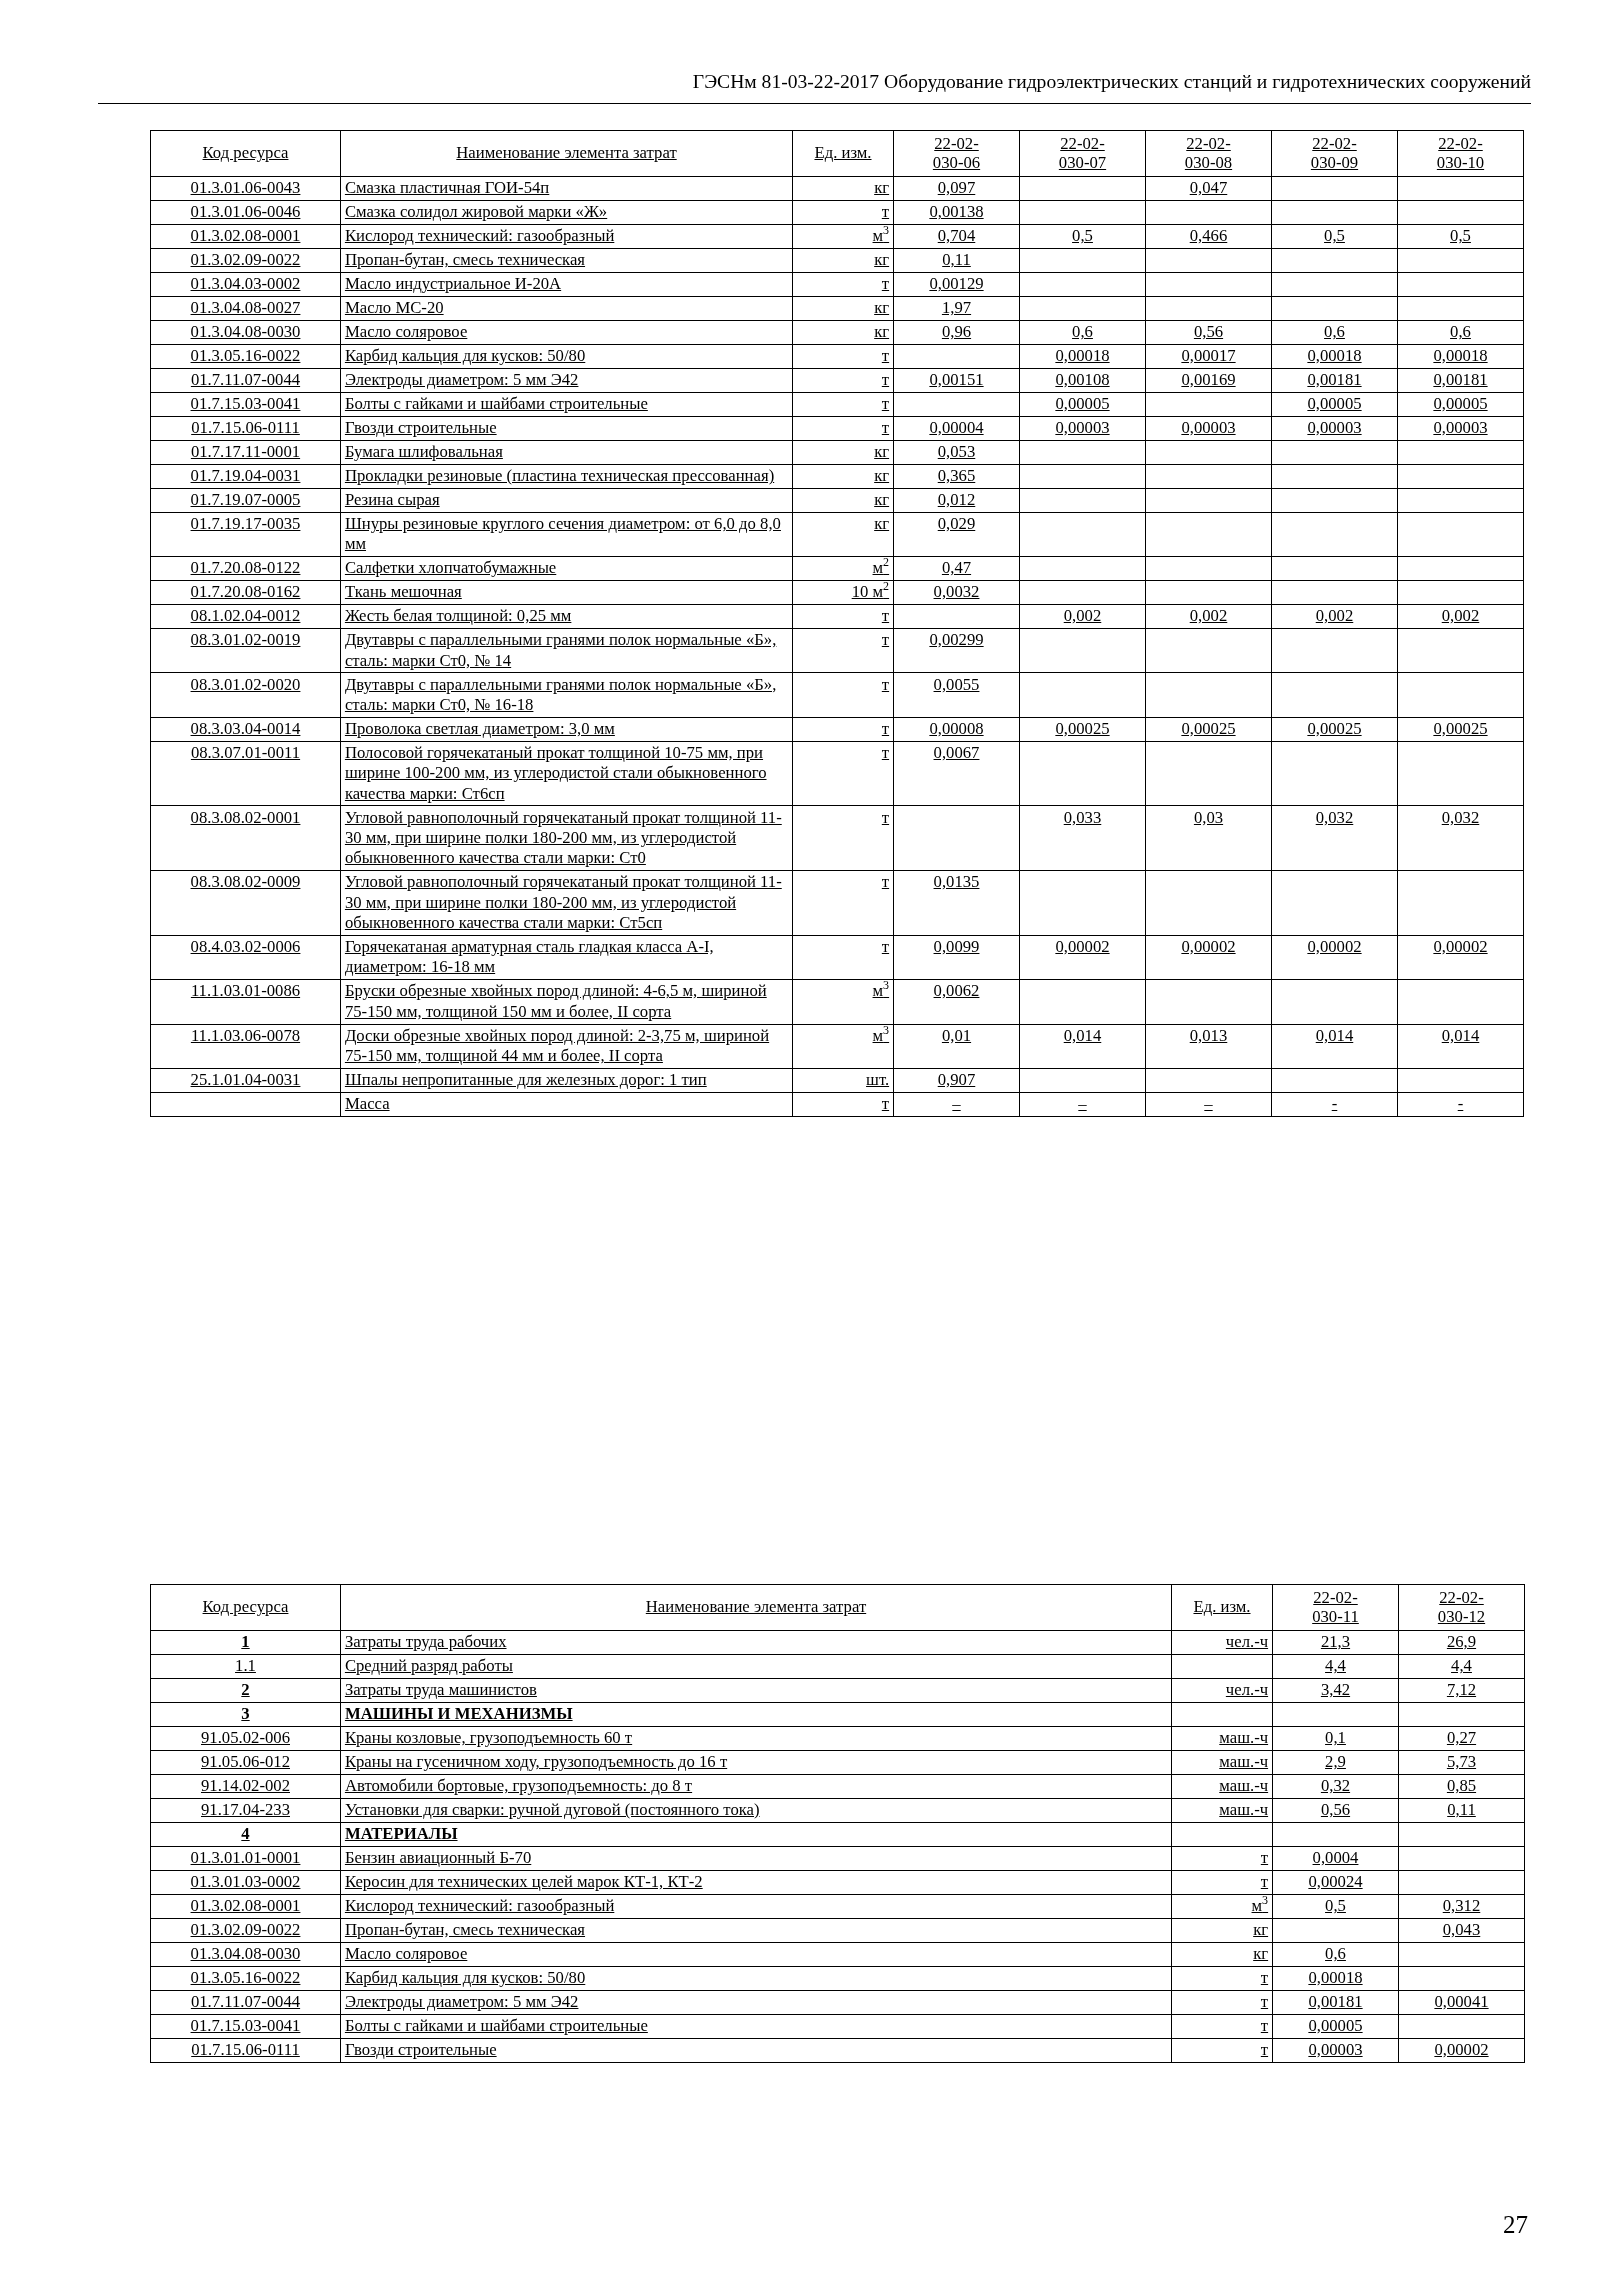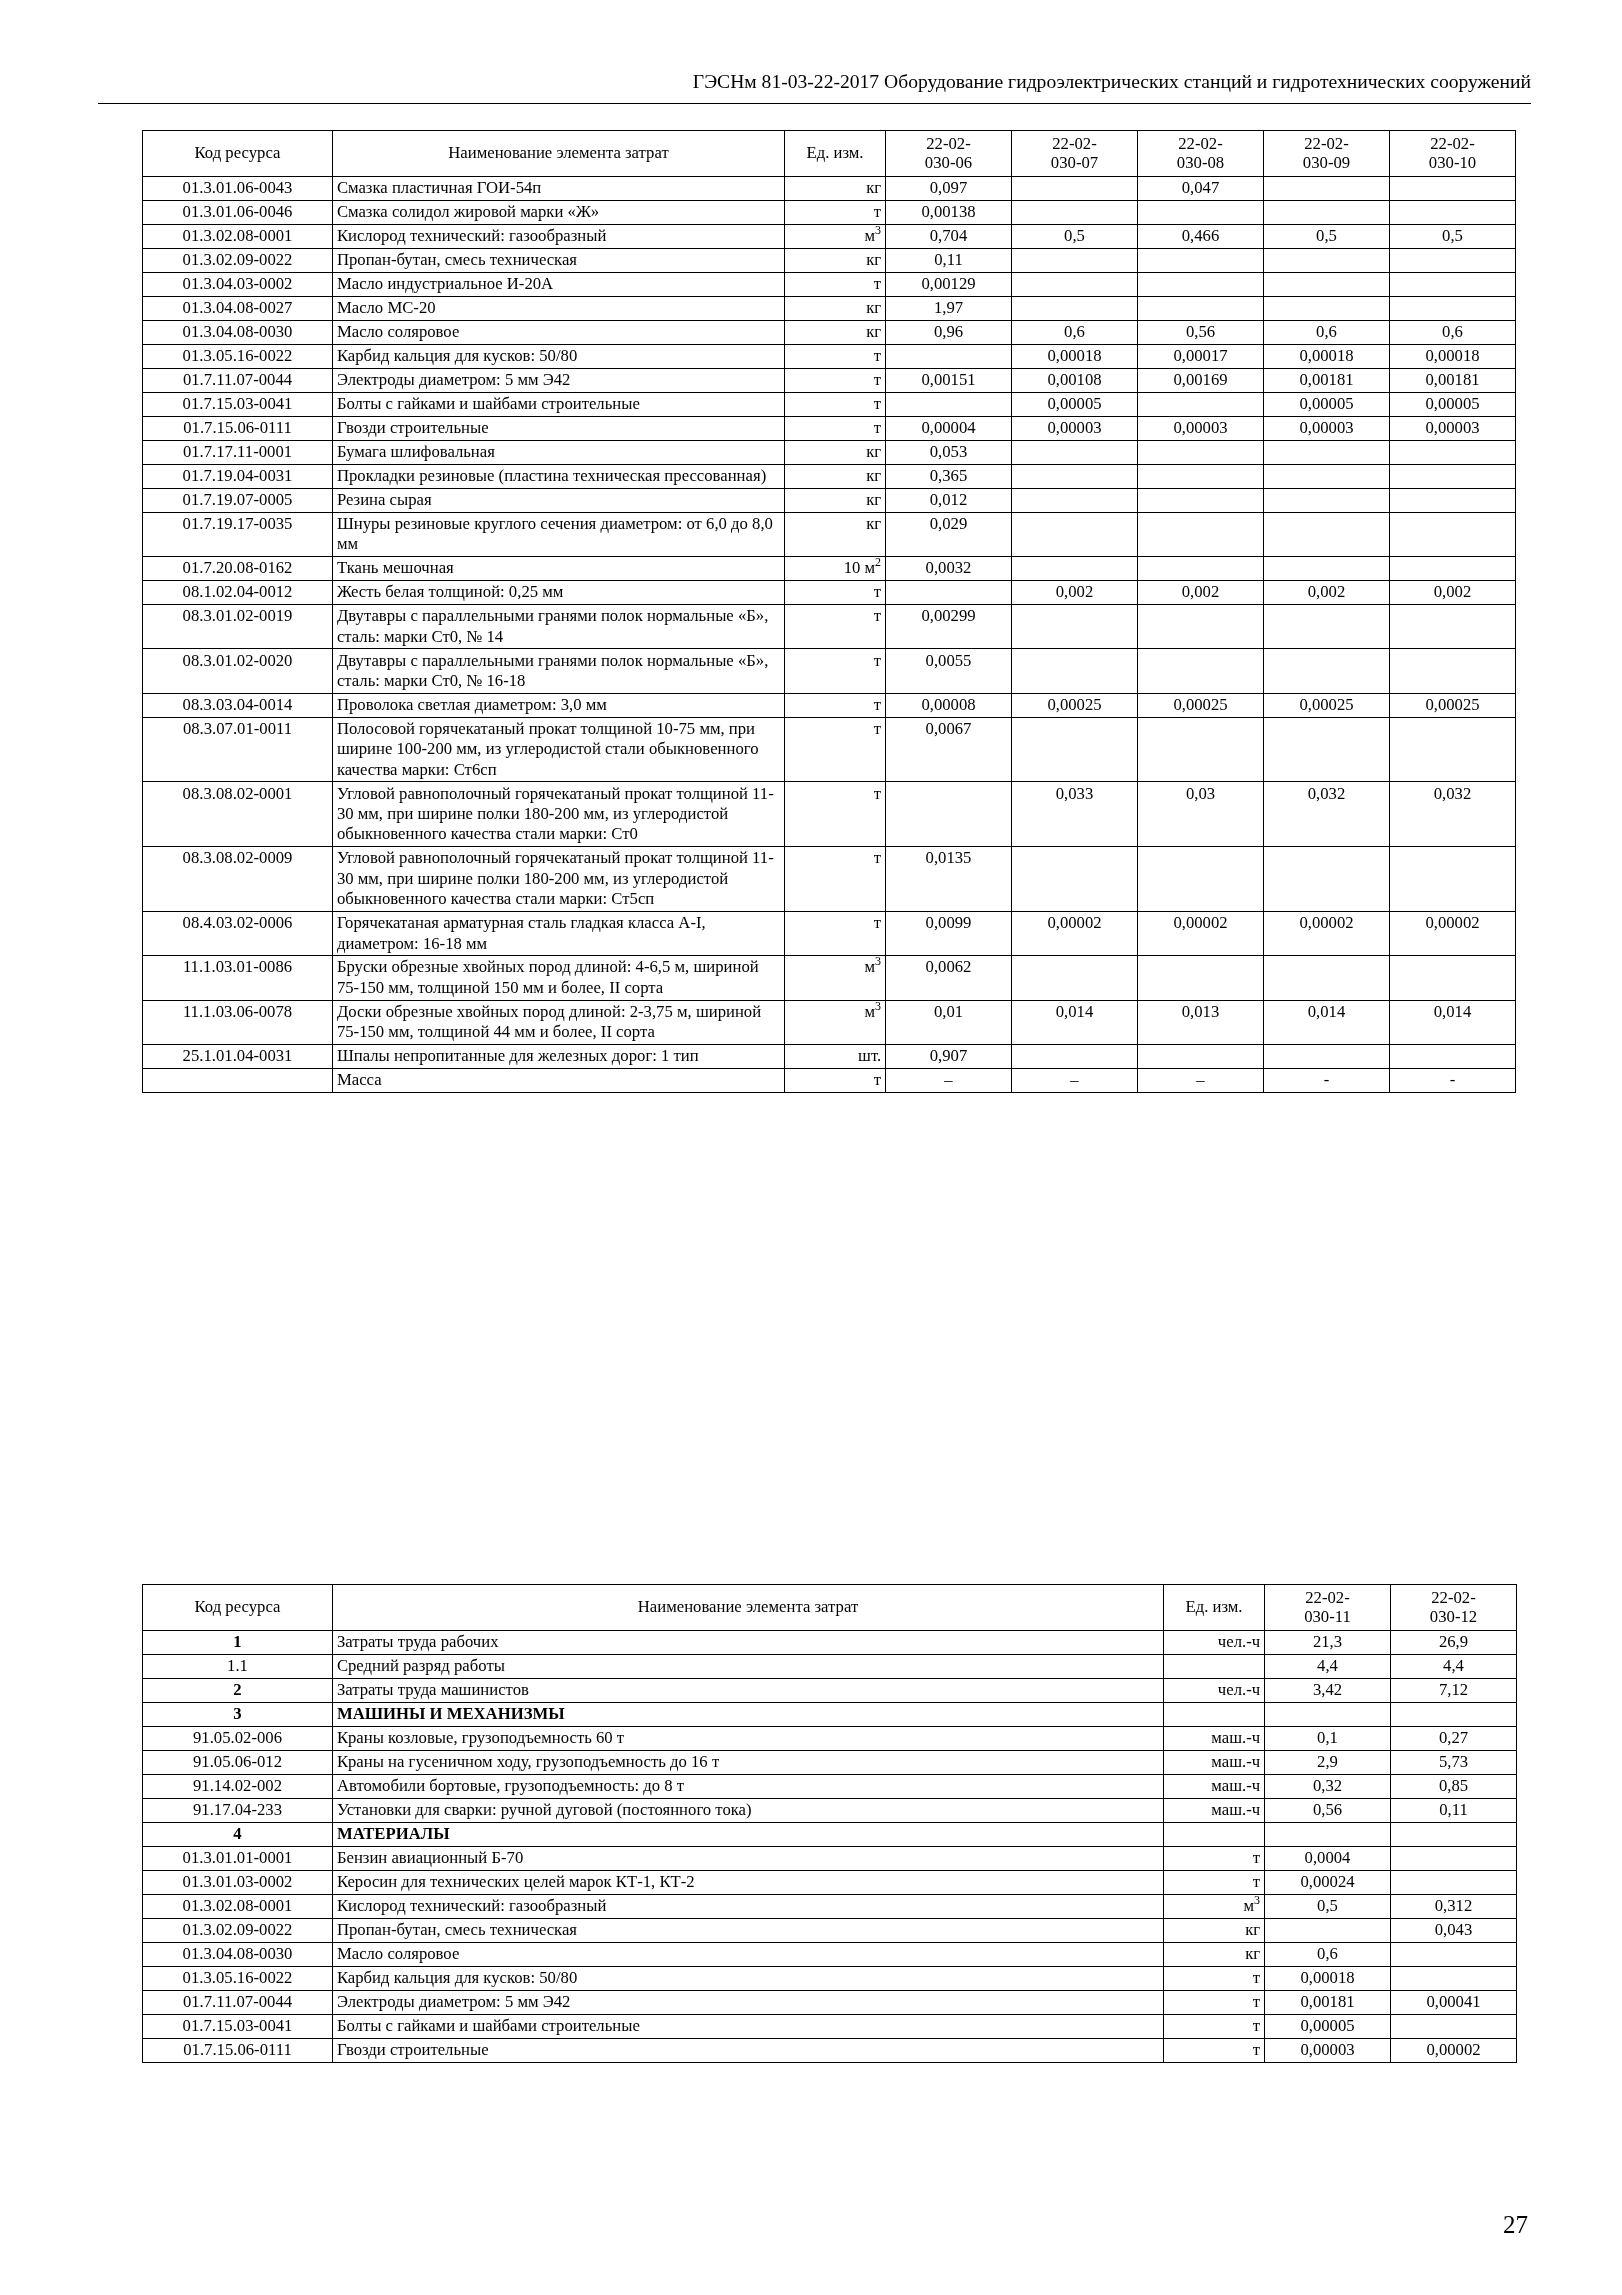--- a/index.html
+++ b/index.html
@@ -32,22 +32,23 @@
   }
   .header-rule {
     position: absolute;
     top: 103px;
     left: 98px;
     right: 92px;
     border-bottom: 1.3px solid #000;
   }
   .tbl-wrap {
     position: absolute;
-    left: 142px;
+    left: 150px;
     width: 1374px;
+    text-decoration: underline;
   }
   table {
     border-collapse: collapse;
     width: 100%;
     table-layout: fixed;
   }
   table td, table th {
     border: 1px solid #000;
     font-size: 16.7px;
     line-height: 1.22;
@@ -252,20 +253,30 @@
             <td class="c-code">01.7.19.17-0035</td>
             <td class="c-name">Шнуры резиновые круглого сечения диаметром: от 6,0 до 8,0 мм</td>
             <td class="c-unit">кг</td>
             <td class="c-val">0,029</td>
             <td class="c-val"></td>
             <td class="c-val"></td>
             <td class="c-val"></td>
             <td class="c-val"></td>
           </tr>
           <tr>
+            <td class="c-code">01.7.20.08-0122</td>
+            <td class="c-name">Салфетки хлопчатобумажные</td>
+            <td class="c-unit">м<sup>2</sup></td>
+            <td class="c-val">0,47</td>
+            <td class="c-val"></td>
+            <td class="c-val"></td>
+            <td class="c-val"></td>
+            <td class="c-val"></td>
+          </tr>
+          <tr>
             <td class="c-code">01.7.20.08-0162</td>
             <td class="c-name">Ткань мешочная</td>
             <td class="c-unit">10 м<sup>2</sup></td>
             <td class="c-val">0,0032</td>
             <td class="c-val"></td>
             <td class="c-val"></td>
             <td class="c-val"></td>
             <td class="c-val"></td>
           </tr>
           <tr>

